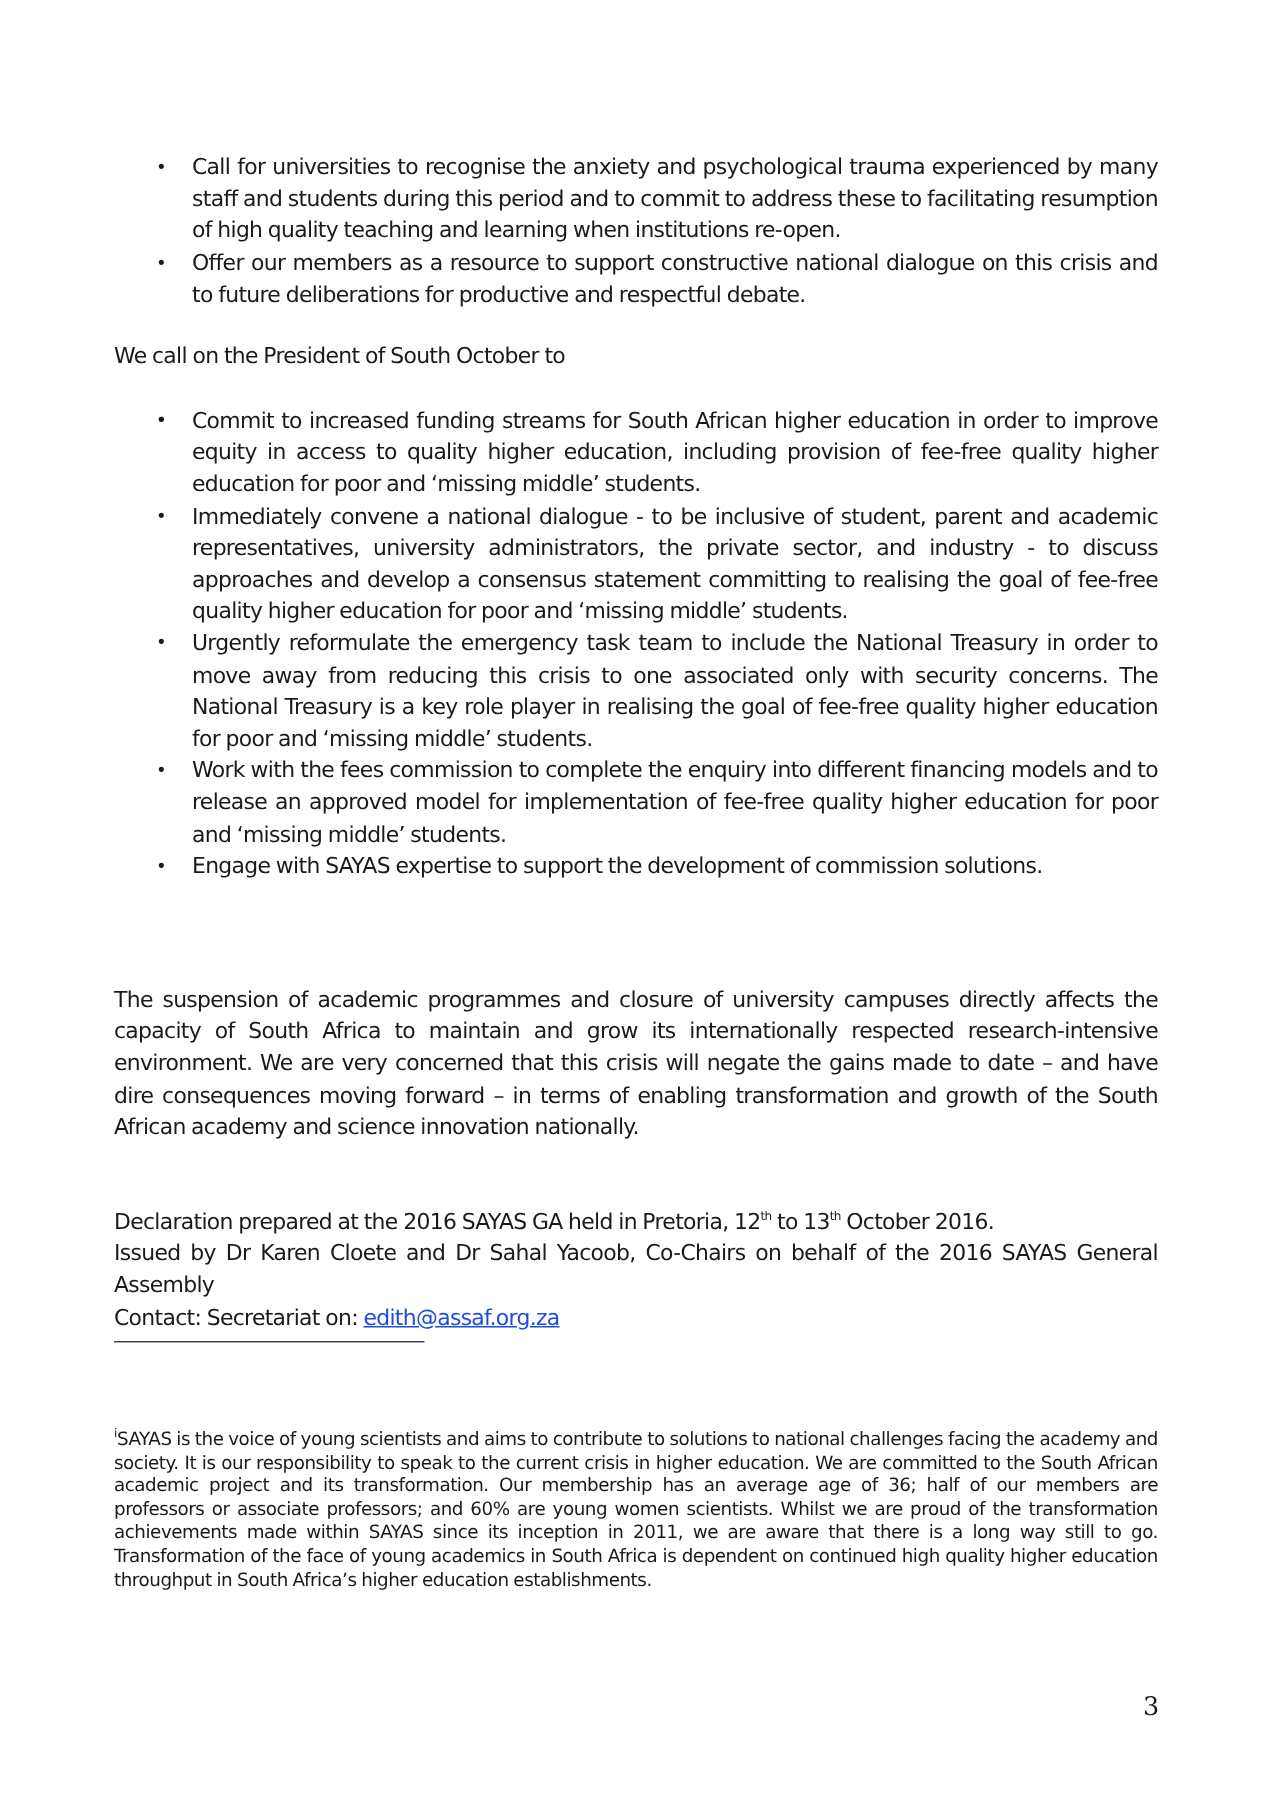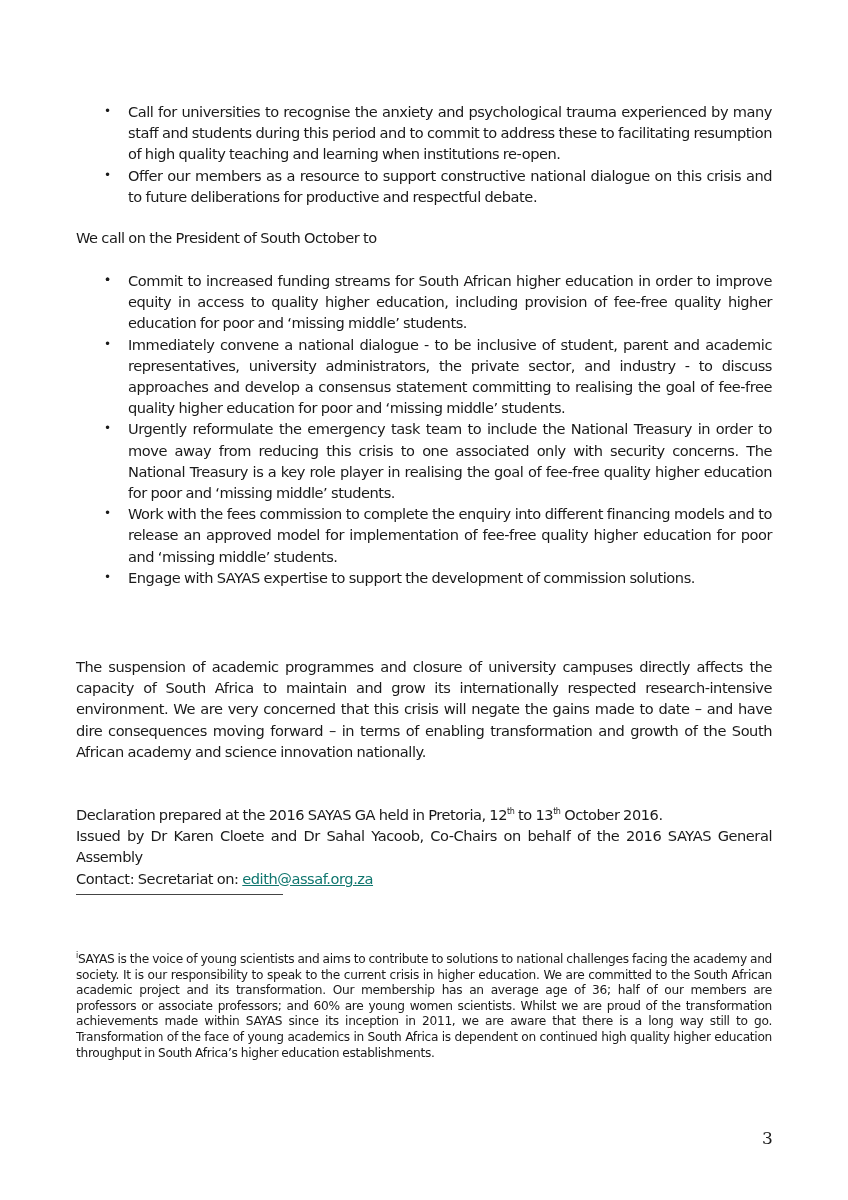--- a/index.html
+++ b/index.html
@@ -5,21 +5,21 @@
   html, body { margin: 0; padding: 0; background: #ffffff; }
   body { width: 848px; height: 1200px; position: relative; overflow: hidden;
          font-family: "DejaVu Sans", sans-serif; color: #1a1a1a; }
   .page { position: absolute; left: 0; top: 0; width: 848px; height: 1200px; background: #fff; }
   .body-text { font-size: 14.6px; line-height: 21.2px; letter-spacing: -0.45px; word-spacing: -0.5px; }
   ul.bullets { list-style: none; margin: 0; padding: 0; position: absolute; left: 104px; width: 668px; }
   ul.bullets li { position: relative; padding-left: 24px; text-align: justify; }
   ul.bullets li .bullet { position: absolute; left: 0; top: 0; font-size: 12px; }
   .para { position: absolute; left: 76px; width: 696px; text-align: justify; }
   .line { display: block; }
-  a.link { color: #0f766e; text-decoration: underline; }
+  a.link { color: #1d4ed8; text-decoration: underline; }
   .indent { padding-left: 71px; }
   .footnote-rule { position: absolute; left: 76px; top: 894px; width: 207px; height: 1px; background: #444; }
   .footnote { position: absolute; left: 76px; top: 952px; width: 696px; font-size: 12.2px; line-height: 15.6px;
               text-align: justify; letter-spacing: -0.3px; word-spacing: -0.4px; }
   sup { font-size: 8px; vertical-align: super; line-height: 0; }
   .page-number { position: absolute; left: 762px; top: 1128px; font-family: "DejaVu Serif", serif; font-size: 17px; }
 </style>
 </head>
 <body>
 

